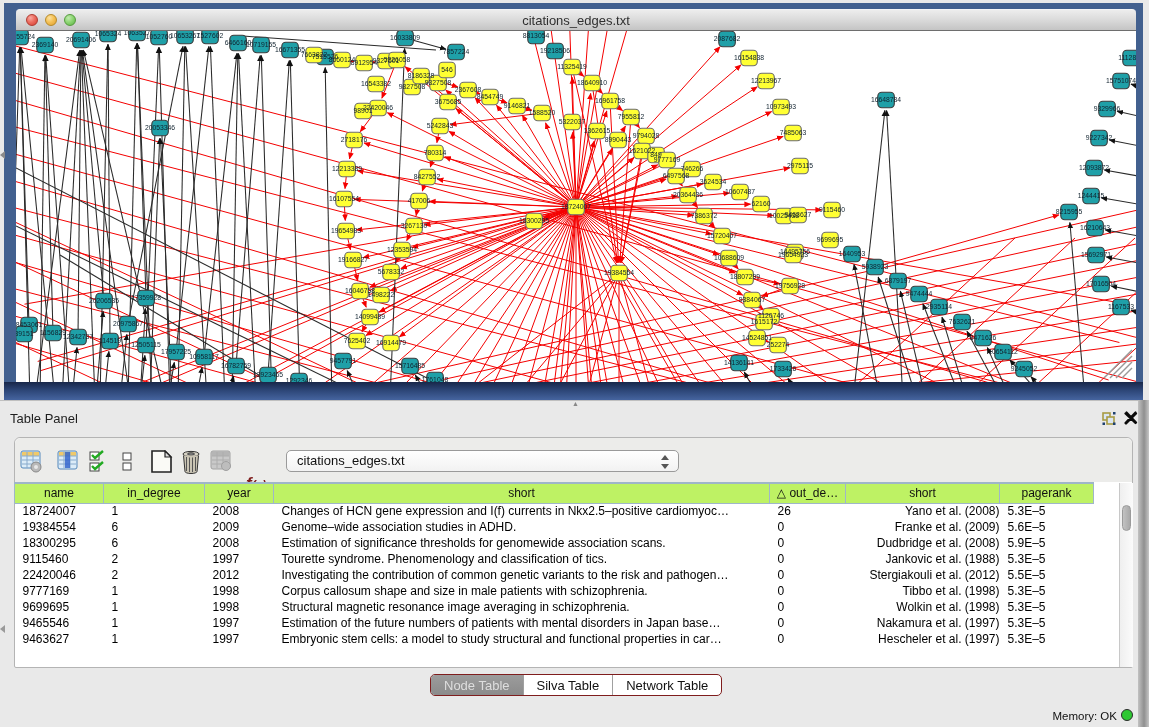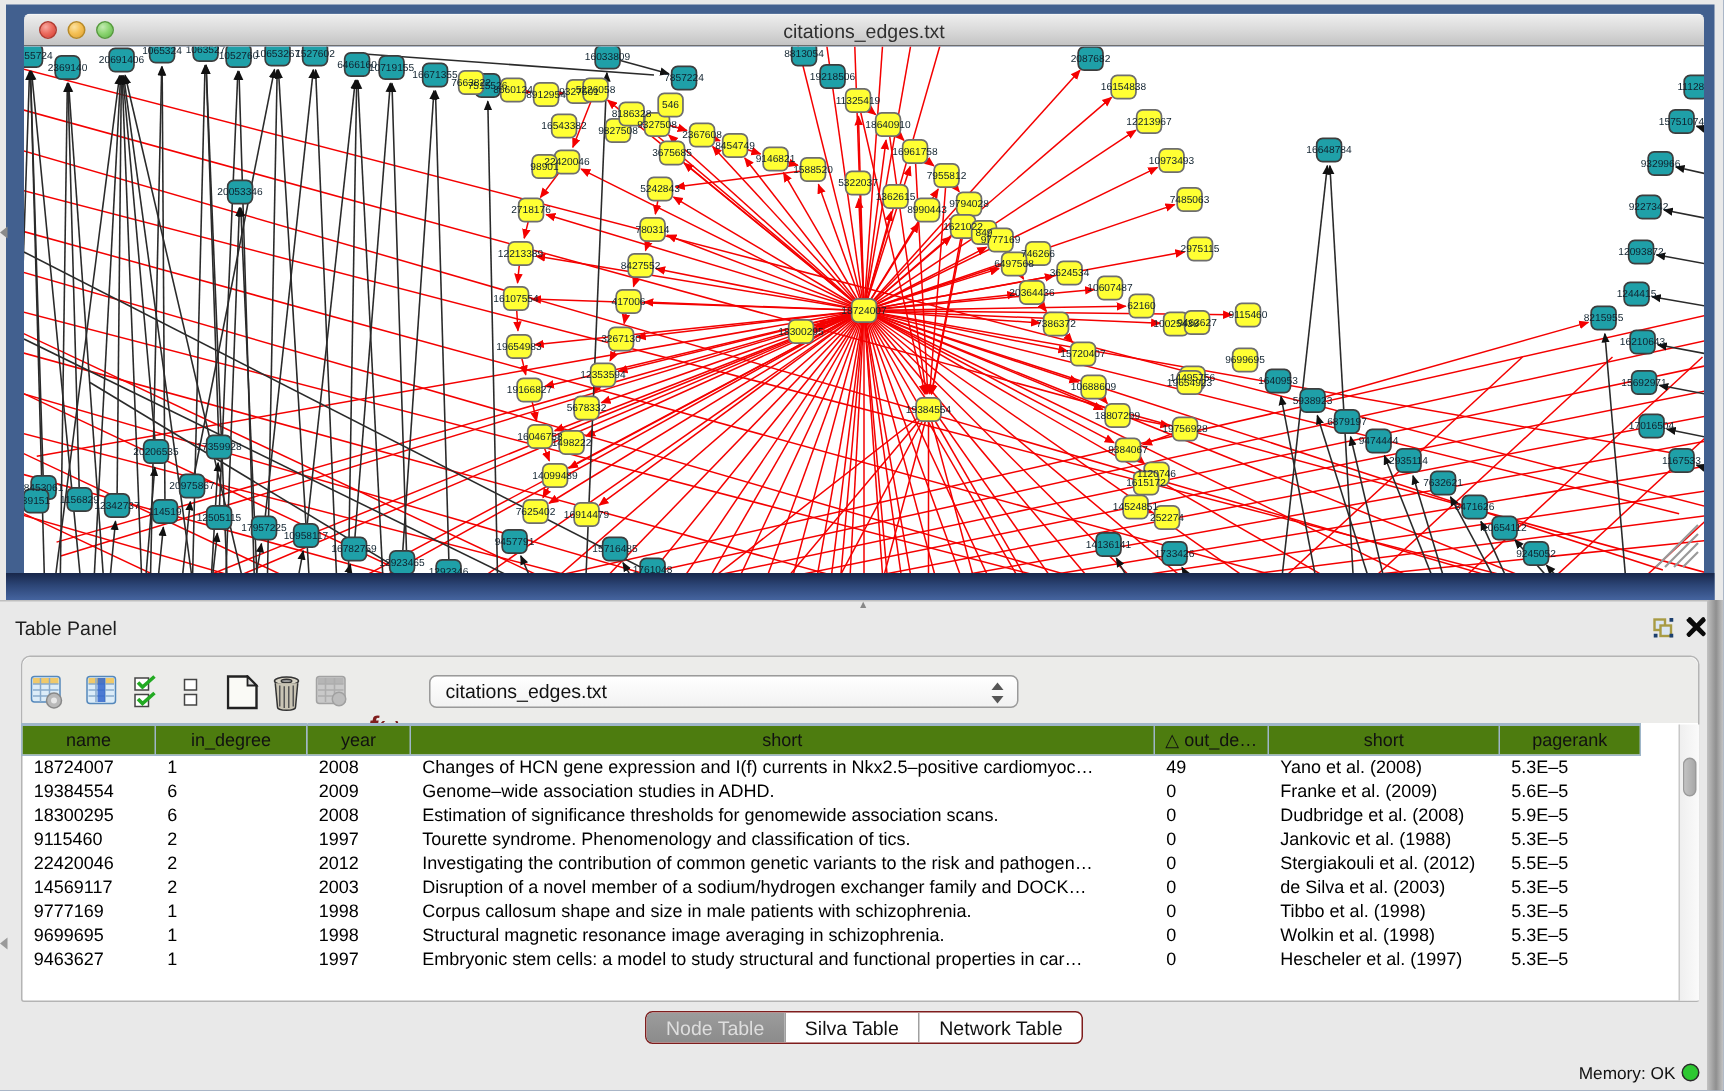--- a/index.html
+++ b/index.html
@@ -18,24 +18,24 @@
 #pfloat{position:absolute;left:1102px;top:411px}
 #pclose{position:absolute;left:1124px;top:411px}
 #rstrip{position:absolute;left:1138px;top:400px;width:11px;height:327px;background:linear-gradient(90deg,#c2c2c2,#8f8f8f 55%,#c6c6c6)}
 #tbox{position:absolute;left:14px;top:437px;width:1119px;height:231px;background:#fff;border:1px solid #b4b4b4;border-radius:6px 6px 2px 2px}
 #toolbar{position:absolute;left:15px;top:438px;width:1117px;height:44px;background:#ececea;border-radius:6px 6px 0 0}
 .ti{position:absolute;top:450px}
 #combo{position:absolute;left:286px;top:450px;width:393px;height:22px;background:linear-gradient(#fff,#f2f2f2);border:1px solid #9a9a9a;border-radius:5px;font-size:13px;color:#111;line-height:20px;padding-left:10px}
 #combo svg{position:absolute;right:7px;top:3px}
 table{border-collapse:collapse;table-layout:fixed;font-size:12px}
 #dtab{position:absolute;left:14px;top:482px;width:1079px}
-#dtab th{background:#4d7c0f;border:1px solid #9fb6c9;border-top:2px solid #9fb6c9;font-weight:normal;font-size:12px;height:20px;padding:0;color:#111}
+#dtab th{background:#bef264;border:1px solid #9fb6c9;border-top:2px solid #9fb6c9;font-weight:normal;font-size:12px;height:20px;padding:0;color:#111}
 #dtab td{height:16px;padding:0 0 0 8px;white-space:nowrap;overflow:hidden;color:#000}
 td.c2{padding-left:7px}td.c3{padding-left:3px}td.c4{padding-left:6px}td.c5{padding-left:6px}td.c7{padding-left:6px}
-td.c6{text-align:left;padding:0}
+td.c6{text-align:right;padding:0}
 #vsb{position:absolute;left:1119px;top:483px;width:14px;height:184px;background:linear-gradient(90deg,#efefef,#fbfbfb);border-left:1px solid #c8c8c8}
 #vthumb{position:absolute;left:2px;top:22px;width:9px;height:26px;background:linear-gradient(90deg,#c2c2c2,#a8a8a8);border-radius:5px;border:1px solid #9a9a9a}
 #tabs{position:absolute;left:430px;top:674px;height:22px;display:flex;border:1px solid #7f1d1d;border-radius:5px;overflow:hidden;background:#fff}
 .tab{font-size:13px;line-height:21px;padding:0 13px;color:#111;border-left:1px solid #a0a0a0}
 .tab:first-child{border-left:none}
 .tab.sel{background:linear-gradient(#9c9c9c,#8b8b8b);color:#dedede}
 #mem{position:absolute;right:32px;top:710px;font-size:11.5px;color:#111}
 #memdot{position:absolute;left:1121px;top:709px;width:12px;height:12px;border-radius:50%;background:#2ec832;border:1.5px solid #2b2b2b}
 #grip{position:absolute;left:572px;top:400px;font-size:7px;color:#888}
 </style></head><body>
@@ -678,21 +678,21 @@
         <th>short</th>
         <th>△ out_de…</th>
         <th>short</th>
         <th>pagerank</th>
       </tr>
 <tr>
         <td class="c1">18724007</td>
         <td class="c2">1</td>
         <td class="c3">2008</td>
         <td class="c4">Changes of HCN gene expression and I(f) currents in Nkx2.5–positive cardiomyoc…</td>
-        <td class="c5">49</td>
+        <td class="c5">26</td>
         <td class="c6">Yano et al. (2008)</td>
         <td class="c7">5.3E–5</td>
       </tr>
 <tr>
         <td class="c1">19384554</td>
         <td class="c2">6</td>
         <td class="c3">2009</td>
         <td class="c4">Genome–wide association studies in ADHD.</td>
         <td class="c5">0</td>
         <td class="c6">Franke et al. (2009)</td>
@@ -719,44 +719,44 @@
 <tr>
         <td class="c1">22420046</td>
         <td class="c2">2</td>
         <td class="c3">2012</td>
         <td class="c4">Investigating the contribution of common genetic variants to the risk and pathogen…</td>
         <td class="c5">0</td>
         <td class="c6">Stergiakouli et al. (2012)</td>
         <td class="c7">5.5E–5</td>
       </tr>
 <tr>
-        <td class="c1">14569117</td>
-        <td class="c2">2</td>
-        <td class="c3">2003</td>
-        <td class="c4">Disruption of a novel member of a sodium/hydrogen exchanger family and DOCK…</td>
-        <td class="c5">0</td>
-        <td class="c6">de Silva et al. (2003)</td>
-        <td class="c7">5.3E–5</td>
-      </tr>
-<tr>
         <td class="c1">9777169</td>
         <td class="c2">1</td>
         <td class="c3">1998</td>
         <td class="c4">Corpus callosum shape and size in male patients with schizophrenia.</td>
         <td class="c5">0</td>
         <td class="c6">Tibbo et al. (1998)</td>
         <td class="c7">5.3E–5</td>
       </tr>
 <tr>
         <td class="c1">9699695</td>
         <td class="c2">1</td>
         <td class="c3">1998</td>
         <td class="c4">Structural magnetic resonance image averaging in schizophrenia.</td>
         <td class="c5">0</td>
         <td class="c6">Wolkin et al. (1998)</td>
+        <td class="c7">5.3E–5</td>
+      </tr>
+<tr>
+        <td class="c1">9465546</td>
+        <td class="c2">1</td>
+        <td class="c3">1997</td>
+        <td class="c4">Estimation of the future numbers of patients with mental disorders in Japan base…</td>
+        <td class="c5">0</td>
+        <td class="c6">Nakamura et al. (1997)</td>
         <td class="c7">5.3E–5</td>
       </tr>
 <tr>
         <td class="c1">9463627</td>
         <td class="c2">1</td>
         <td class="c3">1997</td>
         <td class="c4">Embryonic stem cells: a model to study structural and functional properties in car…</td>
         <td class="c5">0</td>
         <td class="c6">Hescheler et al. (1997)</td>
         <td class="c7">5.3E–5</td>

